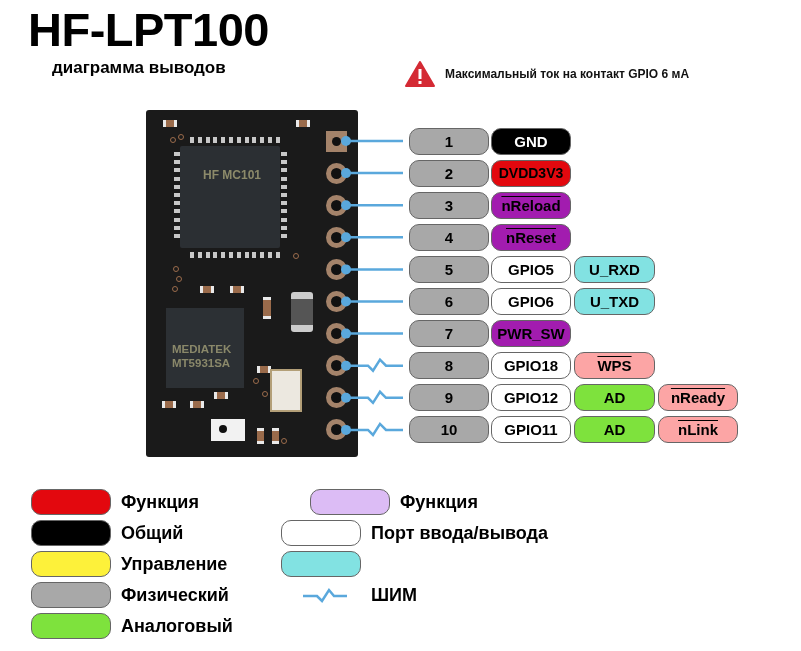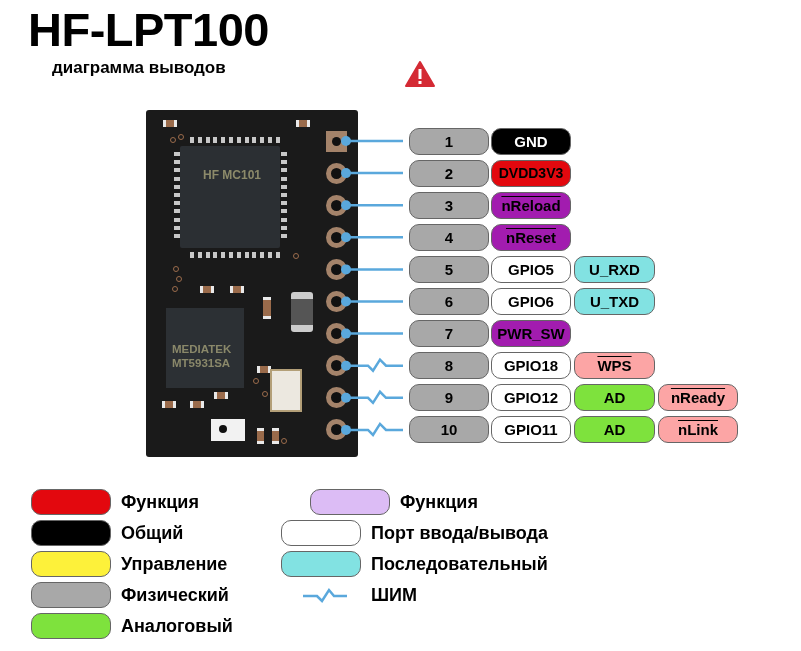--- a/index.html
+++ b/index.html
@@ -59,20 +59,21 @@
 
 <div class="title">HF-LPT100</div>
 <div class="subtitle">диаграмма выводов</div>
 
 <div class="warning">
   <svg viewBox="0 0 30 26">
     <path d="M15 1 L29 25 L1 25 Z" fill="#d42a34" stroke="#d42a34" stroke-linejoin="round" stroke-width="2"></path>
     <rect x="13.5" y="8" width="3" height="10" fill="#fff"></rect>
     <rect x="13.5" y="20" width="3" height="3" fill="#fff"></rect>
   </svg>
+  <span class="warning-text">Максимальный ток на контакт GPIO 6 мА</span>
 </div>
 
 <div class="board"></div>
 <div id="board-parts">
     <div class="pad" style="left: 190px; top: 137px; width: 4px; height: 6px;"></div>
     <div class="pad" style="left: 190px; top: 252px; width: 4px; height: 6px;"></div>
     <div class="pad" style="left: 197.8px; top: 137px; width: 4px; height: 6px;"></div>
     <div class="pad" style="left: 197.8px; top: 252px; width: 4px; height: 6px;"></div>
     <div class="pad" style="left: 205.6px; top: 137px; width: 4px; height: 6px;"></div>
     <div class="pad" style="left: 205.6px; top: 252px; width: 4px; height: 6px;"></div>
@@ -271,21 +272,20 @@
     <div class="legend-item" style="left: 281px; top: 489px; margin-left: 29px;">
       <div class="swatch" style="background: rgb(220, 188, 245);"></div>
       <span class="legend-label">Функция</span>
     </div>
     <div class="legend-item" style="left: 281px; top: 520px;">
       <div class="swatch" style="background: rgb(255, 255, 255);"></div>
       <span class="legend-label">Порт ввода/вывода</span>
     </div>
     <div class="legend-item" style="left: 281px; top: 551px;">
       <div class="swatch" style="background: rgb(130, 226, 226);"></div>
-      <span class="legend-label">Последовательный</span>
     </div>
     <div class="legend-item" style="left: 281px; top: 582px;">
       <svg width="80" height="26" style="margin-right: 10px;">
         <path d="M22 14 L36 14 L41 19 L48 8 L53 14 L66 14" stroke="#5aa8dc" stroke-width="2.5" fill="none"></path>
       </svg>
       <span class="legend-label">ШИМ</span>
     </div>
   </div>
 
 </body></html>

